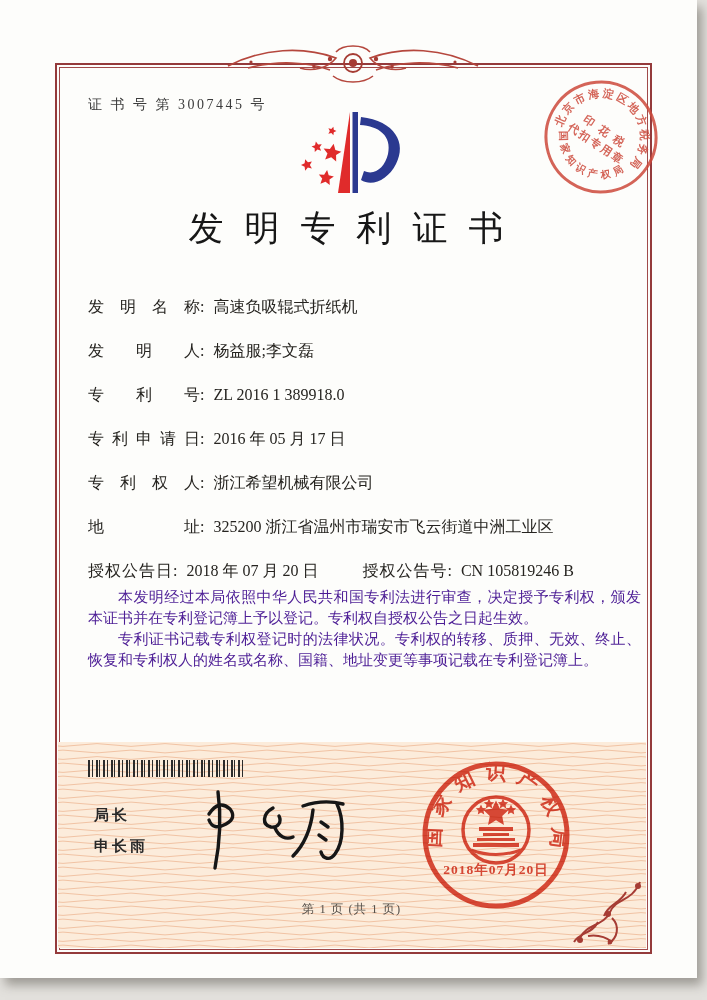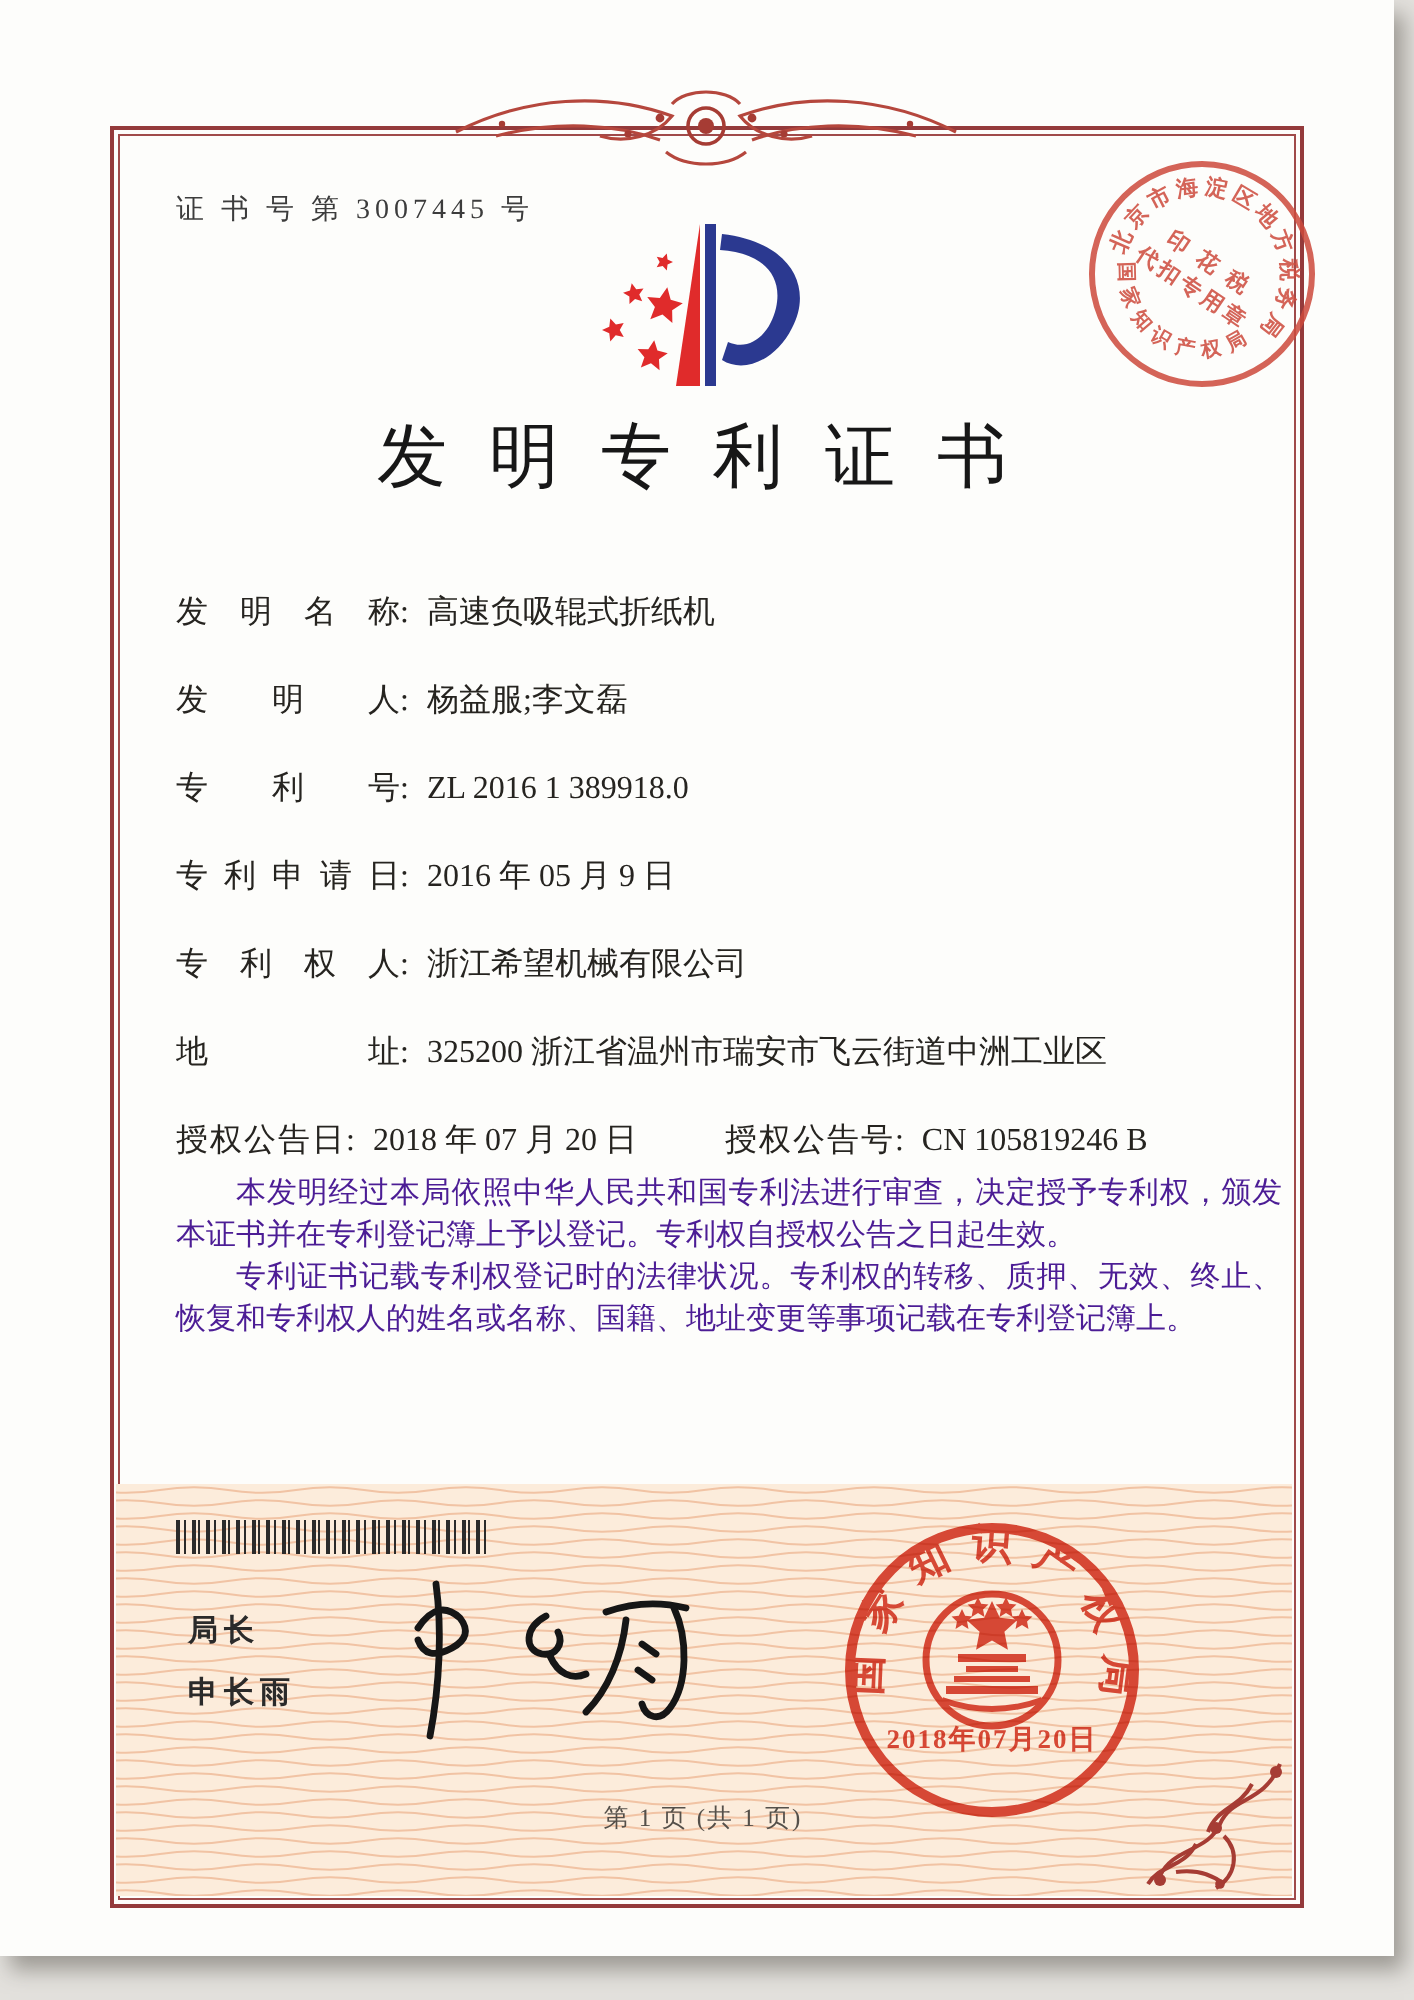--- a/index.html
+++ b/index.html
@@ -160,21 +160,21 @@
     <div class="frow">
       <span class="flabel">发明名称</span><span class="fcolon">:</span><span>高速负吸辊式折纸机</span>
     </div>
     <div class="frow">
       <span class="flabel">发明人</span><span class="fcolon">:</span><span>杨益服;李文磊</span>
     </div>
     <div class="frow">
       <span class="flabel">专利号</span><span class="fcolon">:</span><span>ZL 2016 1 389918.0</span>
     </div>
     <div class="frow">
-      <span class="flabel">专利申请日</span><span class="fcolon">:</span><span>2016 年 05 月 9 日</span>
+      <span class="flabel">专利申请日</span><span class="fcolon">:</span><span>2016 年 05 月 17 日</span>
     </div>
     <div class="frow">
       <span class="flabel">专利权人</span><span class="fcolon">:</span><span>浙江希望机械有限公司</span>
     </div>
     <div class="frow">
       <span class="flabel">地址</span><span class="fcolon">:</span><span>325200 浙江省温州市瑞安市飞云街道中洲工业区</span>
     </div>
     <div class="frow grow">
       <span>
         <span class="glabel">授权公告日</span><span class="fcolon">:</span><span>2018 年 07 月 20 日</span>

